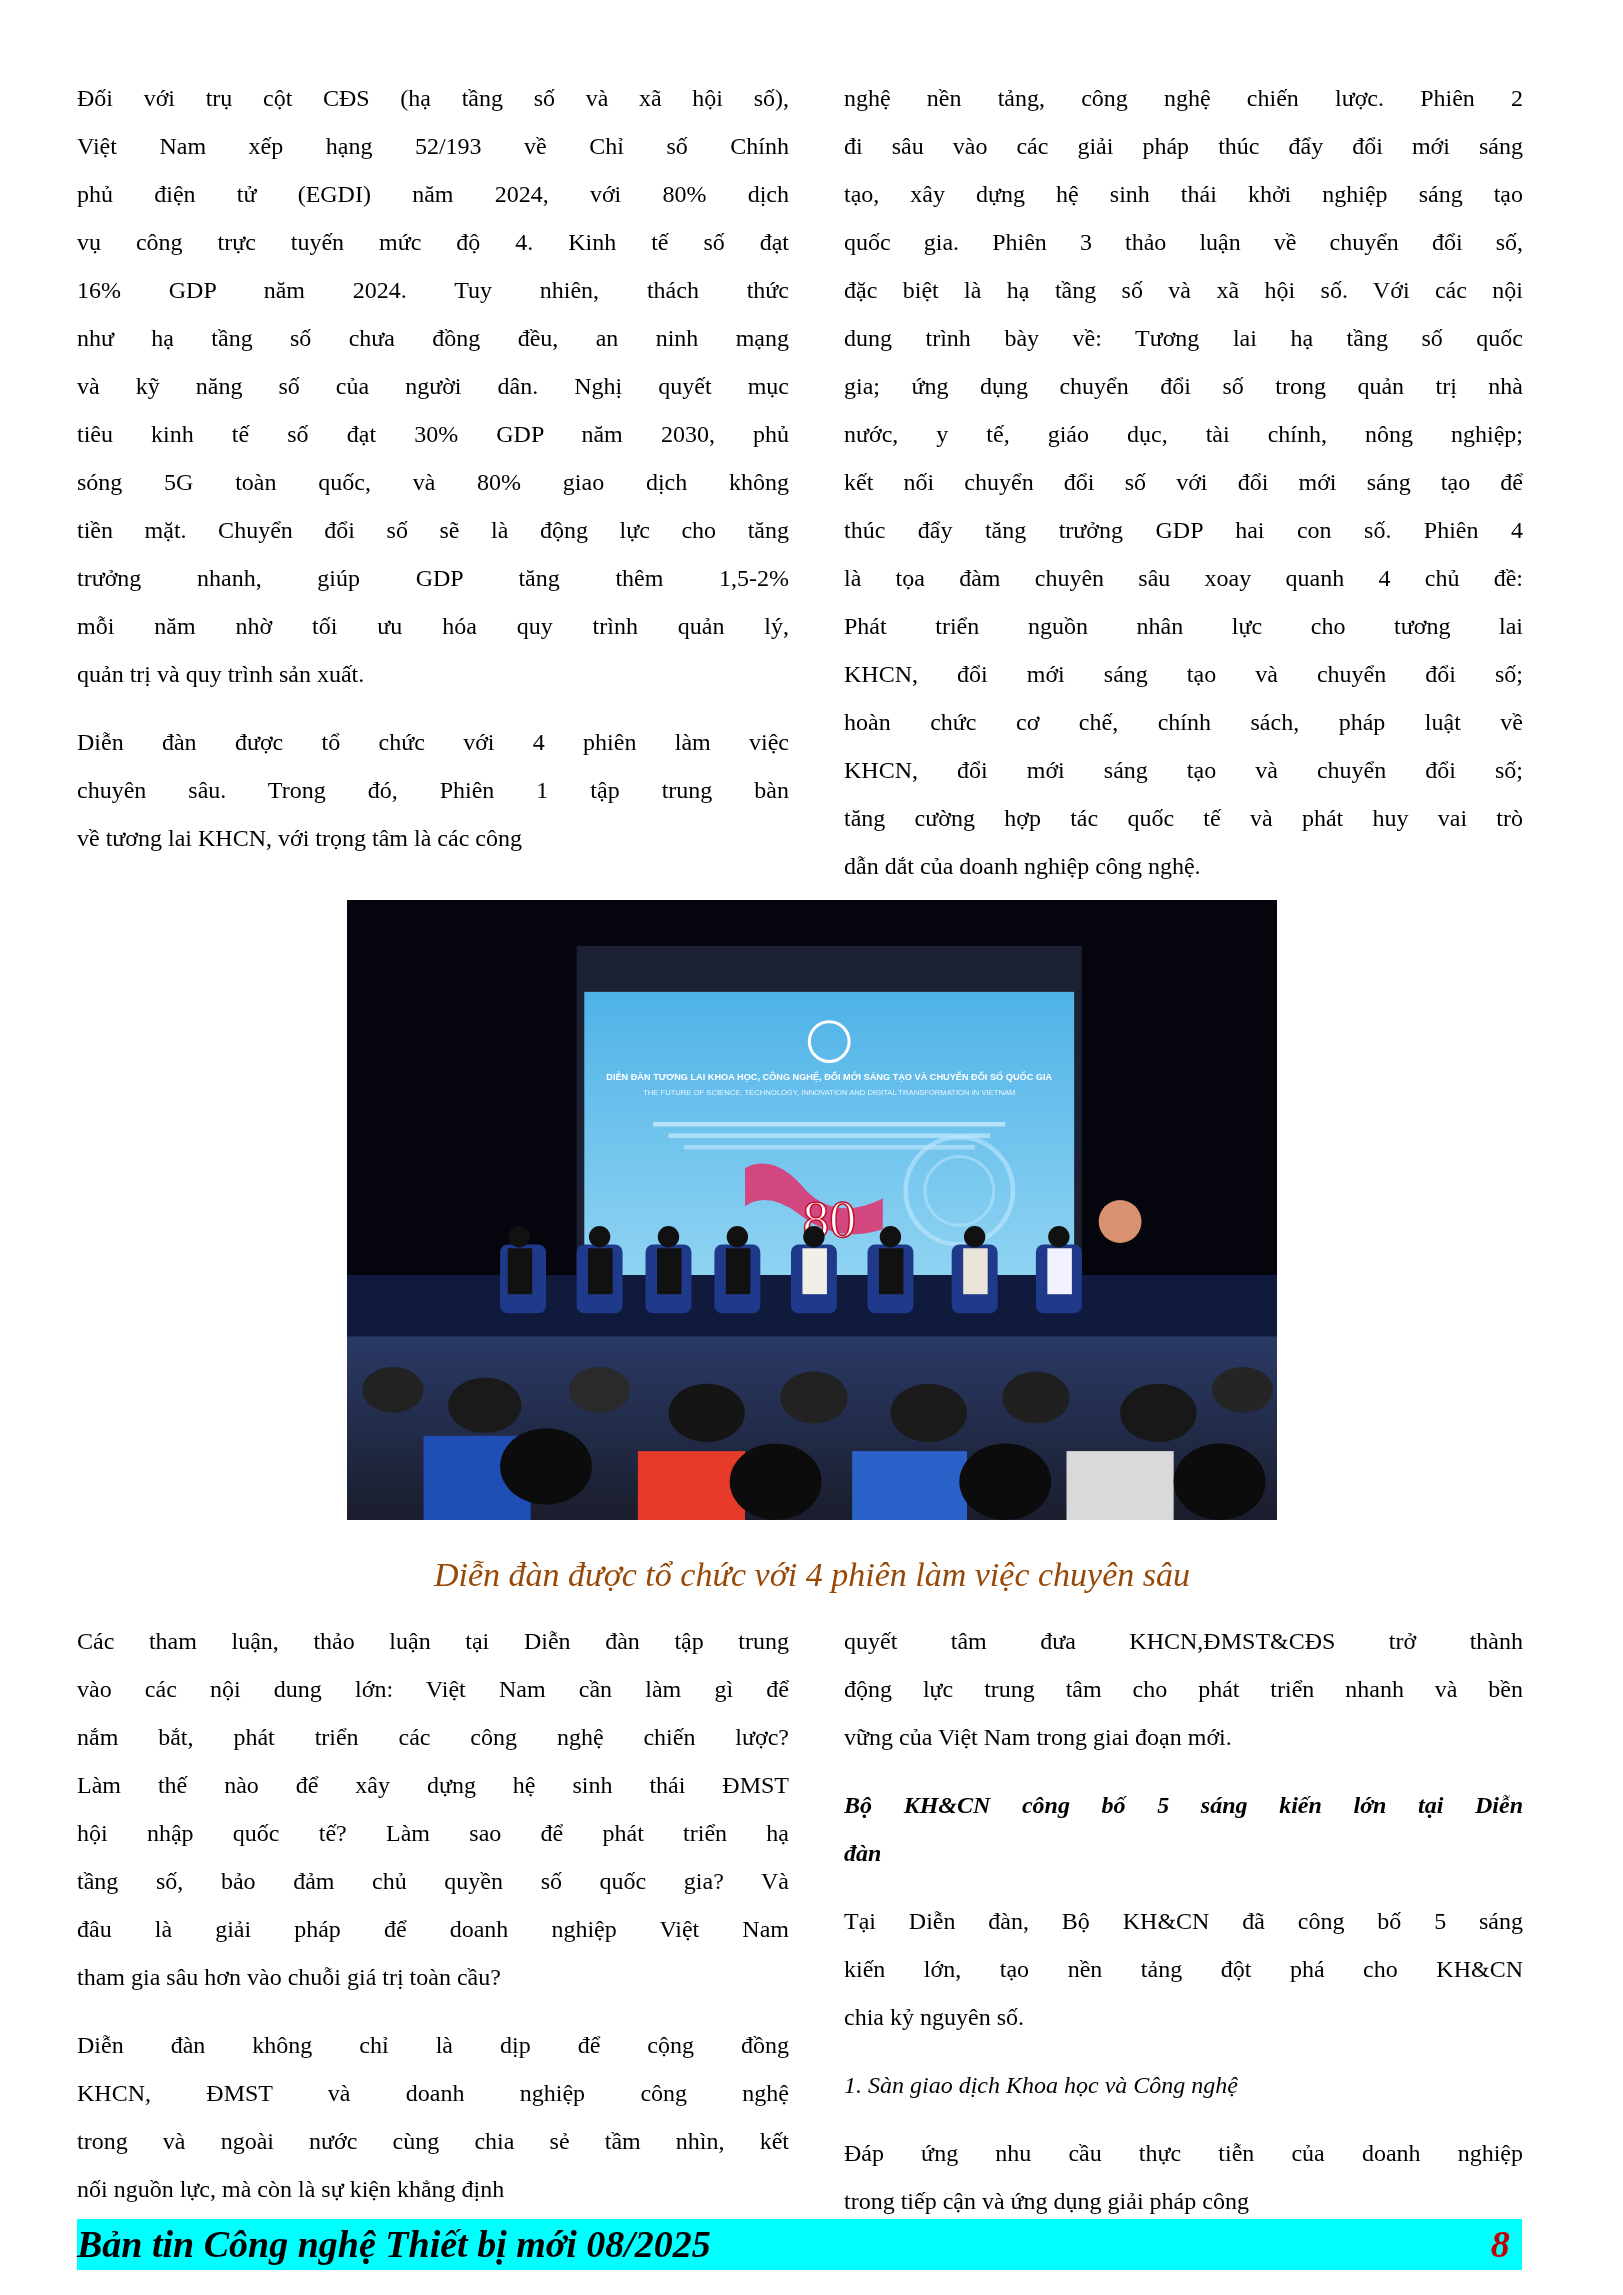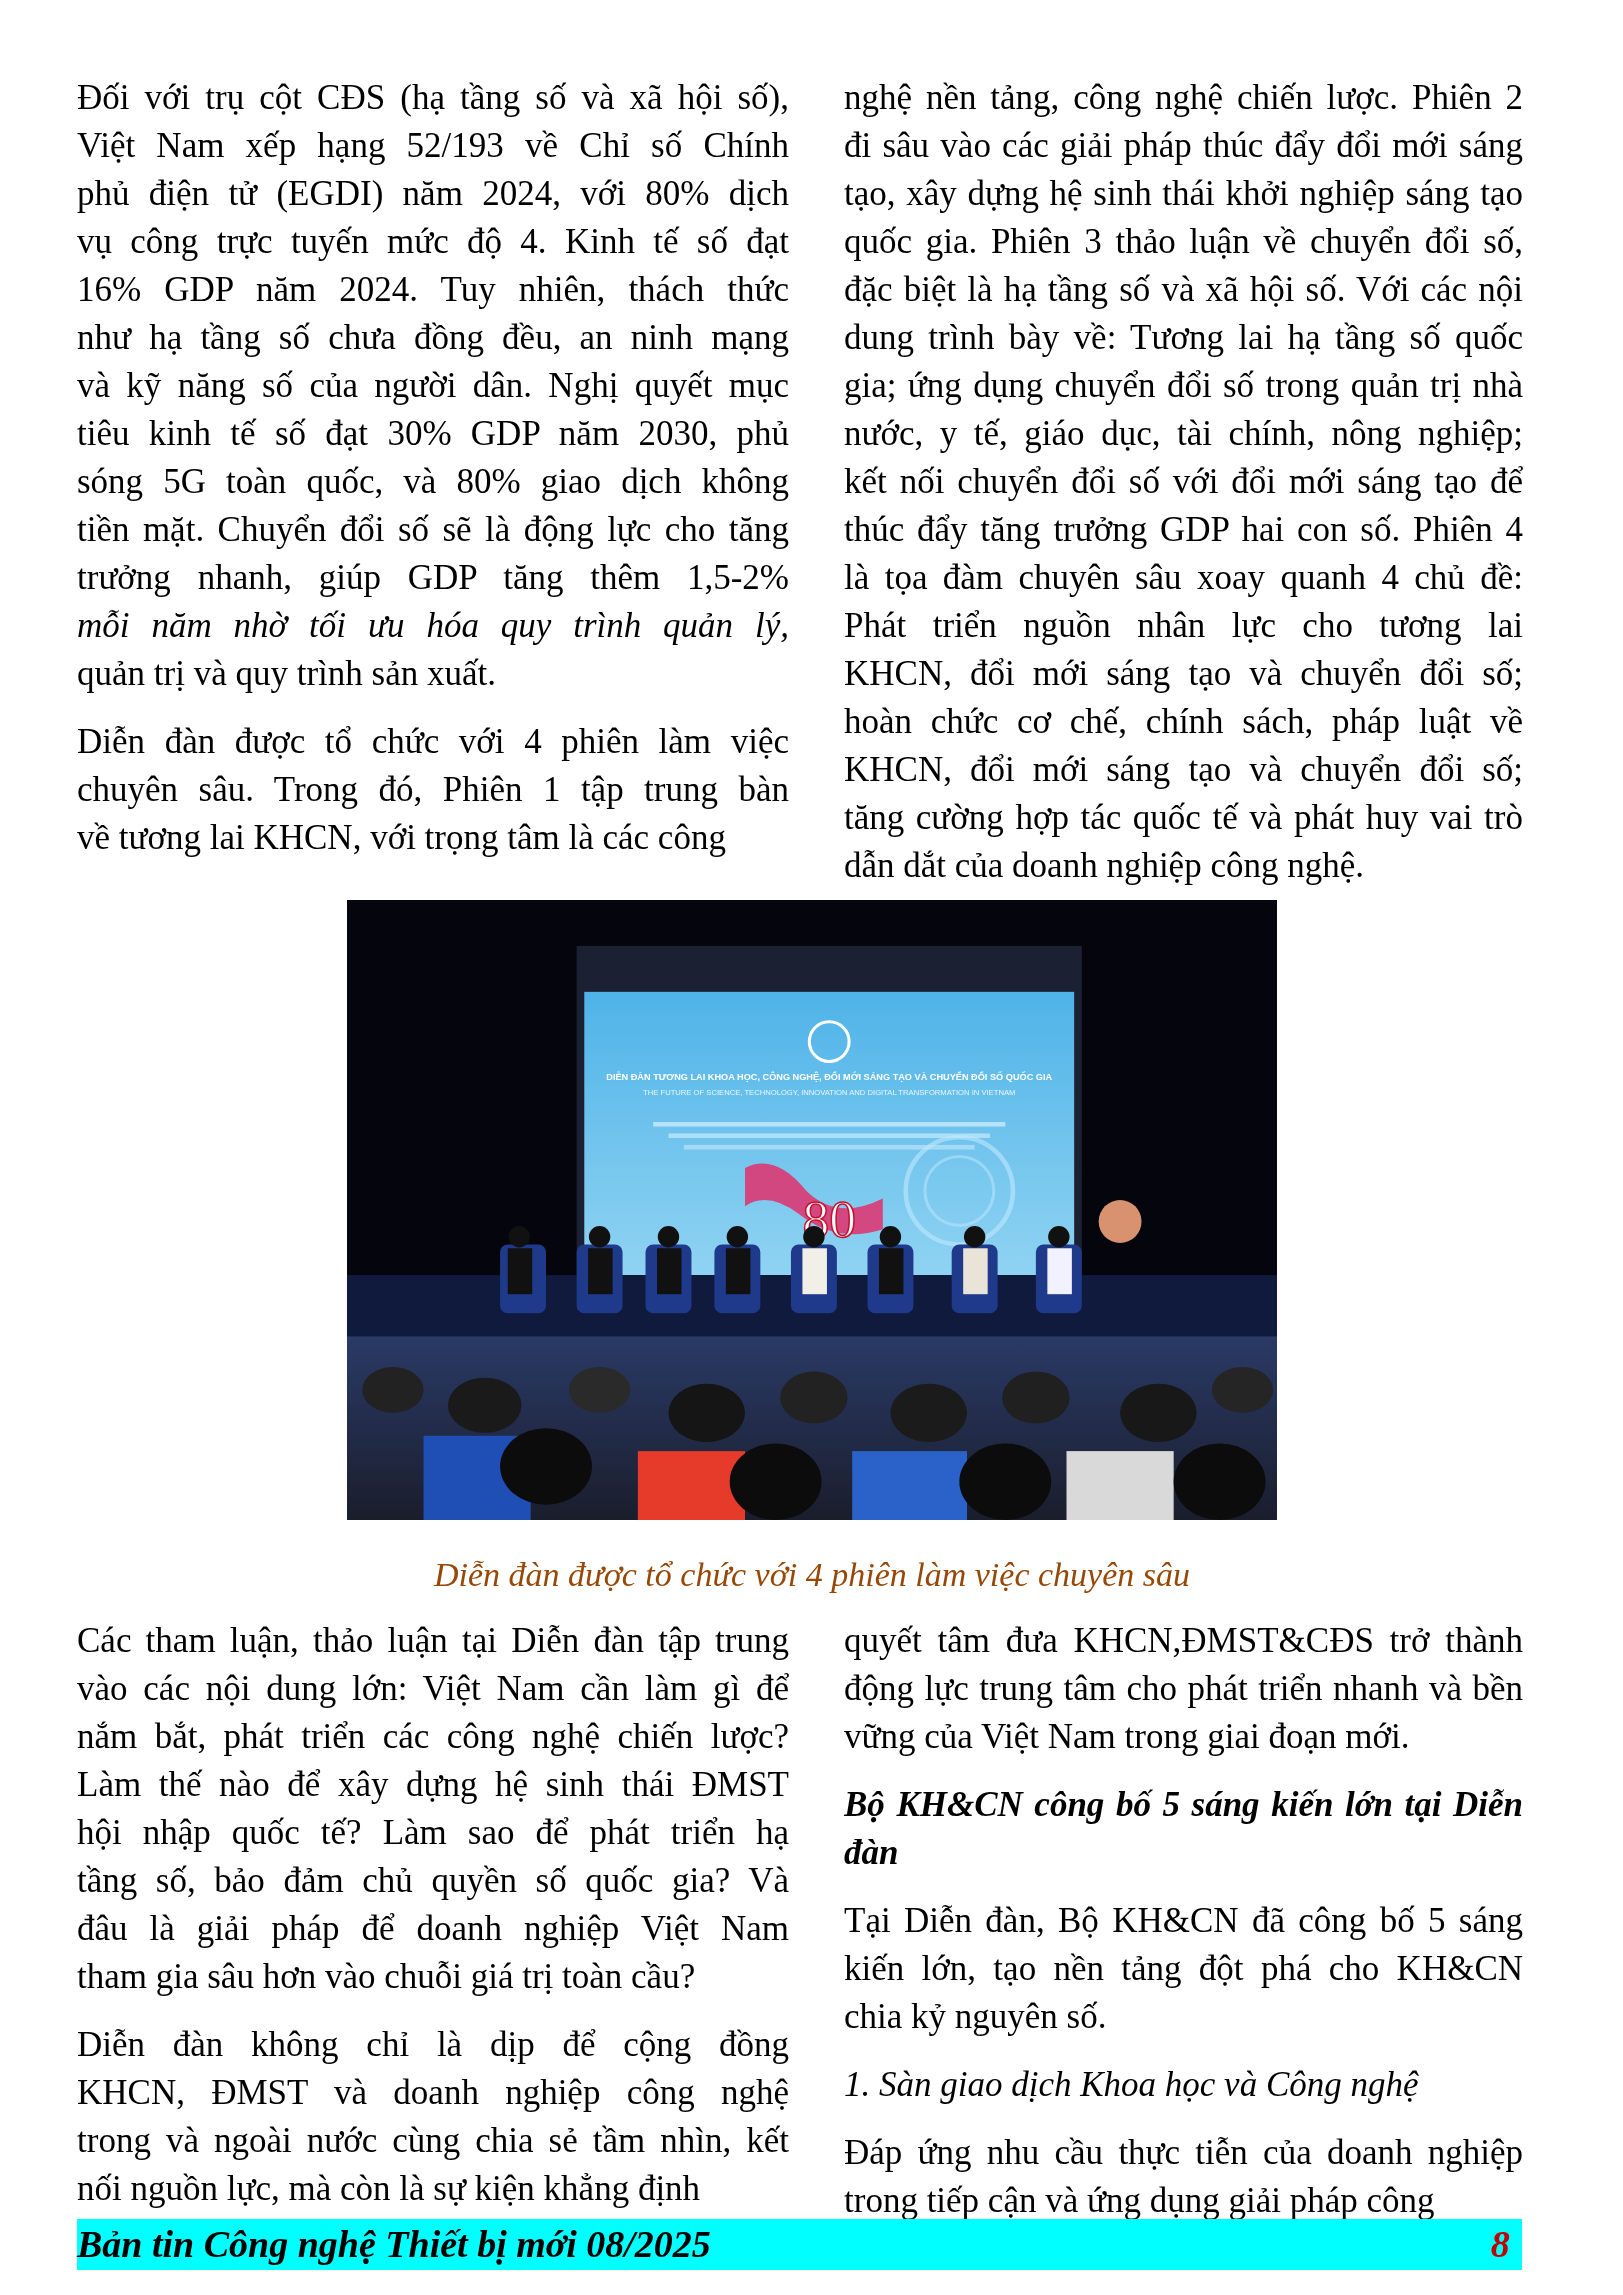--- a/index.html
+++ b/index.html
@@ -4,21 +4,21 @@
 <style>
   html, body { margin: 0; padding: 0; background: #ffffff; }
   body { width: 1624px; height: 2295px; position: relative; overflow: hidden;
          font-family: "Liberation Serif", "DejaVu Serif", serif; color: #000; }
   .col { position: absolute; width: 712px; }
   .col-left-top { left: 77px; top: 74px; }
   .col-right-top { left: 844px; top: 74px; width: 679px; }
   .col-left-bottom { left: 77px; top: 1617px; }
   .col-right-bottom { left: 844px; top: 1617px; width: 679px; }
   .para { margin: 0 0 20px 0; }
-  .line { display: block; font-size: 35px; line-height: 48px; height: 48px;
+  .line { display: block; font-size: 24px; line-height: 48px; height: 48px;
           white-space: nowrap; text-align: justify; text-align-last: justify; }
   .line.last { text-align: left; text-align-last: left; }
   .heading .line { font-weight: bold; font-style: italic; }
   .subheading .line { font-style: italic; }
   .photo { position: absolute; left: 347px; top: 900px; width: 930px; height: 620px;
            overflow: hidden; background: #1d4ed8; }
   .photo svg { display: block; width: 100%; height: 100%; }
   .caption { position: absolute; left: 0; width: 1624px; top: 1552px; text-align: center;
              font-style: italic; font-size: 34px; line-height: 46px; color: #984806; }
   .footer { position: absolute; left: 77px; top: 2219px; width: 1445px; height: 51px;
@@ -37,21 +37,21 @@
       <span class="line" style="white-space: normal; overflow: hidden;">Việt Nam xếp hạng 52/193 về Chỉ số Chính</span>
       <span class="line" style="white-space: normal; overflow: hidden;">phủ điện tử (EGDI) năm 2024, với 80% dịch</span>
       <span class="line" style="white-space: normal; overflow: hidden;">vụ công trực tuyến mức độ 4. Kinh tế số đạt</span>
       <span class="line" style="white-space: normal; overflow: hidden;">16% GDP năm 2024. Tuy nhiên, thách thức</span>
       <span class="line" style="white-space: normal; overflow: hidden;">như hạ tầng số chưa đồng đều, an ninh mạng</span>
       <span class="line" style="white-space: normal; overflow: hidden;">và kỹ năng số của người dân. Nghị quyết mục</span>
       <span class="line" style="white-space: normal; overflow: hidden;">tiêu kinh tế số đạt 30% GDP năm 2030, phủ</span>
       <span class="line" style="white-space: normal; overflow: hidden;">sóng 5G toàn quốc, và 80% giao dịch không</span>
       <span class="line" style="white-space: normal; overflow: hidden;">tiền mặt. Chuyển đổi số sẽ là động lực cho tăng</span>
       <span class="line" style="white-space: normal; overflow: hidden;">trưởng nhanh, giúp GDP tăng thêm 1,5-2%</span>
-      <span class="line" style="white-space: normal; overflow: hidden; font-style: italic;">mỗi năm nhờ tối ưu hóa quy trình quản lý,</span>
+      <span class="line" style="white-space: normal; overflow: hidden;">mỗi năm nhờ tối ưu hóa quy trình quản lý,</span>
       <span class="line last">quản trị và quy trình sản xuất.</span>
     </div>
     <div class="para body">
       <span class="line" style="white-space: normal; overflow: hidden;">Diễn đàn được tổ chức với 4 phiên làm việc</span>
       <span class="line" style="white-space: normal; overflow: hidden;">chuyên sâu. Trong đó, Phiên 1 tập trung bàn</span>
       <span class="line last">về tương lai KHCN, với trọng tâm là các công</span>
     </div>
   </div>
 <div class="col col-right-top">
     <div class="para body">

